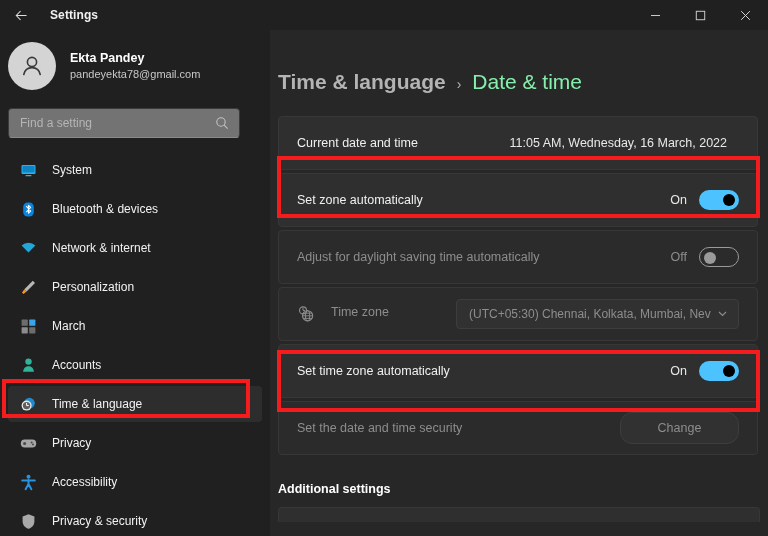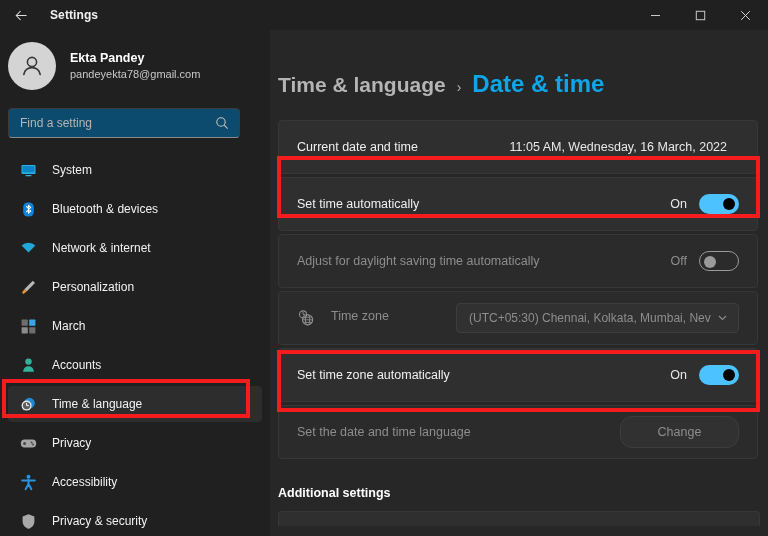--- a/index.html
+++ b/index.html
@@ -97,21 +97,21 @@
     font-size: 11px;
     color: #c8c8c8;
     margin-top: 1px;
     text-align: center;
   }
 
   .searchwrap {
     margin: 16px 12px 0 8px;
     width: 232px;
     height: 30px;
-    background: #0c4a6e;
+    background: #737373;
     border: 1px solid #3b3b3b;
     border-bottom: 1px solid #8a8a8a;
     border-radius: 4px;
     display: flex;
     align-items: center;
     box-sizing: border-box;
   }
   .searchwrap input {
     flex: 1;
     background: transparent;
@@ -167,23 +167,23 @@
     font-size: 21px;
     font-weight: bold;
     color: #b4b4b4;
   }
   .crumb-sep {
     font-size: 14px;
     color: #b4b4b4;
     margin: 0 11px;
   }
   .crumb-current {
-    font-size: 24px;
-    font-weight: bold;
-    color: #0ea5e9;
+    font-size: 21px;
+    font-weight: normal;
+    color: #86efac;
   }
 
   .cards { margin-top: 22px; padding-left: 8px; }
   .card {
     background: #2f2f2f;
     border: 1px solid #373737;
     border-radius: 4px;
     height: 54px;
     display: flex;
     align-items: center;
@@ -472,21 +472,21 @@
     </div>
 
     <div class="cards">
 
       <div class="card">
         <span class="card-label">Current date and time</span>
         <span class="state-text">11:05 AM, Wednesday, 16 March, 2022</span>
       </div>
 
       <div class="card">
-        <span class="card-label">Set time automatically</span>
+        <span class="card-label">Set zone automatically</span>
         <span class="state-text">On</span>
         <span class="toggle on">
             <span class="knob"></span>
           </span>
       </div>
 
       <div class="card disabled">
         <span class="card-label">Adjust for daylight saving time automatically</span>
         <span class="state-text">Off</span>
         <span class="toggle off">
@@ -519,21 +519,21 @@
 
       <div class="card">
         <span class="card-label">Set time zone automatically</span>
         <span class="state-text">On</span>
         <span class="toggle on">
             <span class="knob"></span>
           </span>
       </div>
 
       <div class="card disabled">
-        <span class="card-label">Set the date and time language</span>
+        <span class="card-label">Set the date and time security</span>
         <span class="btn-change">Change</span>
       </div>
 
     </div>
 
     <div class="section-title">Additional settings</div>
     <div class="stub-card"></div>
 
   </div>
 </div>

